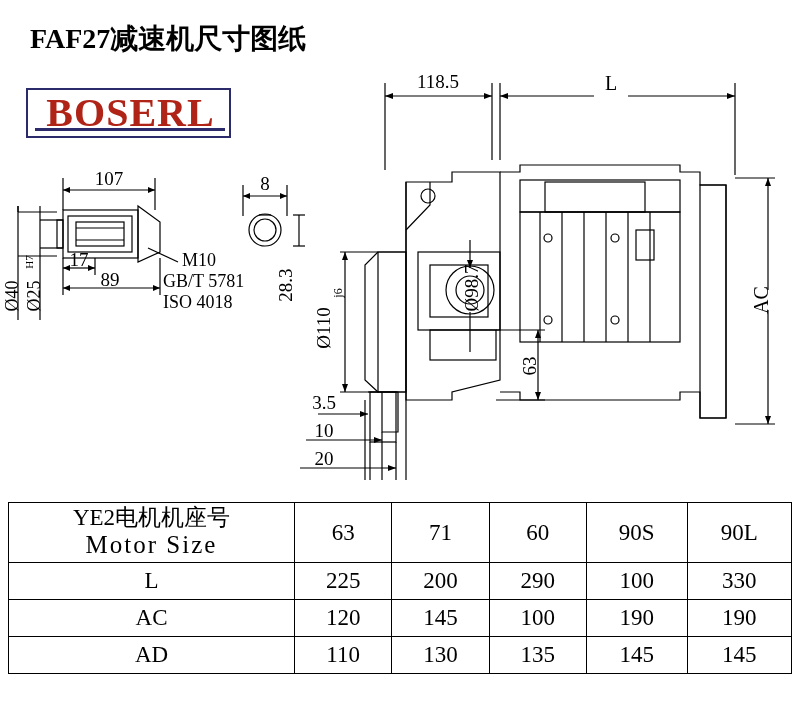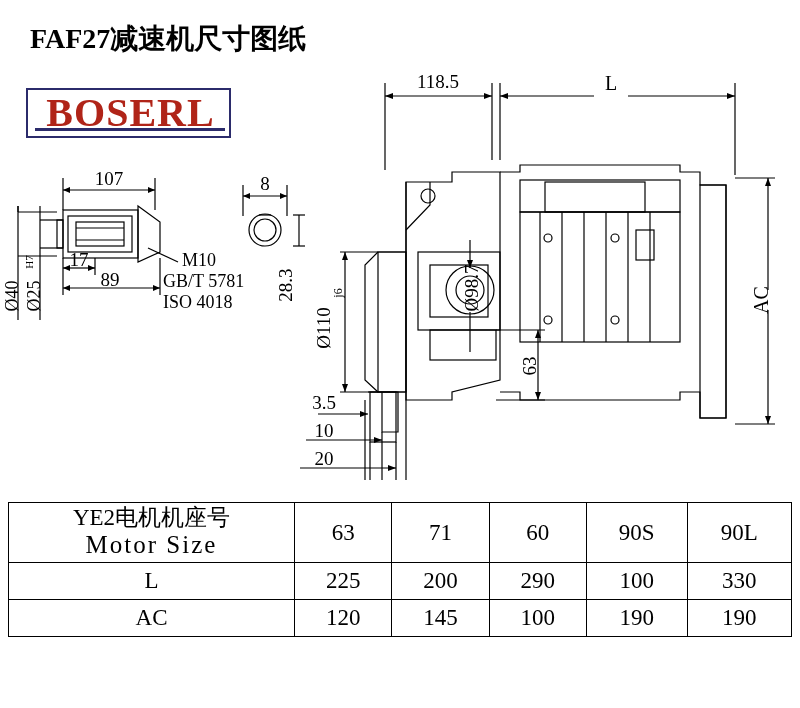--- a/index.html
+++ b/index.html
@@ -297,14 +297,22 @@
       <td>330</td>
     </tr>
     <tr>
       <td class="rowlabel">AC</td>
       <td>120</td>
       <td>145</td>
       <td>100</td>
       <td>190</td>
       <td>190</td>
     </tr>
+    <tr>
+      <td class="rowlabel">AD</td>
+      <td>110</td>
+      <td>130</td>
+      <td>135</td>
+      <td>145</td>
+      <td>145</td>
+    </tr>
   </tbody>
 </table>
 
 </body></html>

